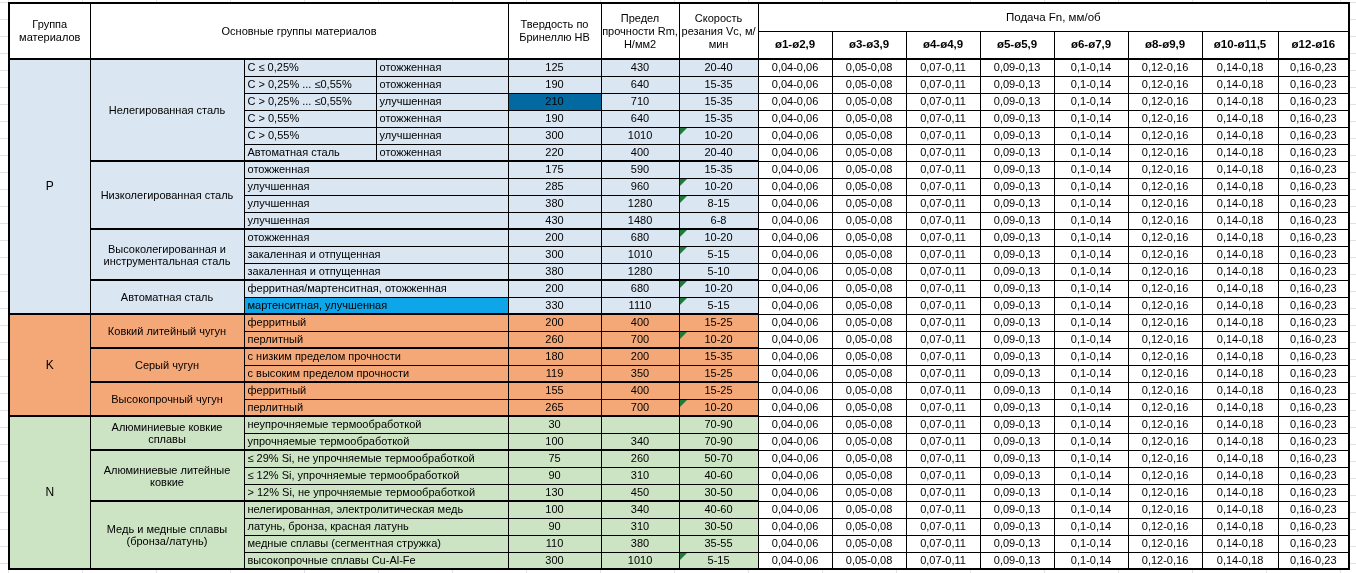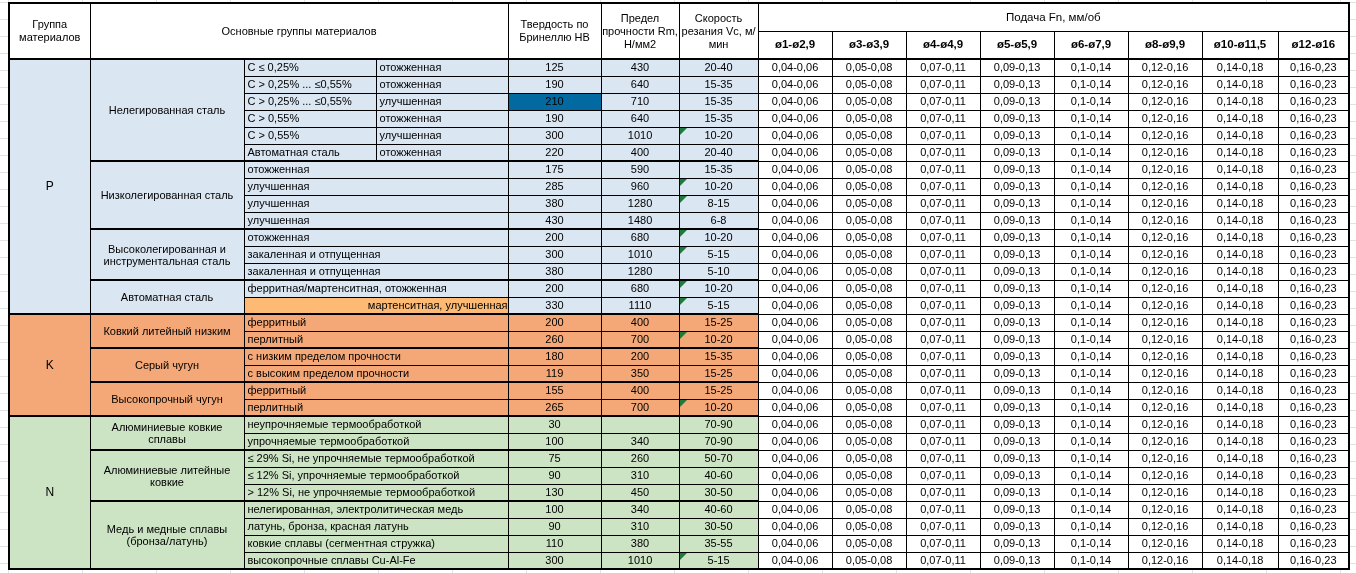--- a/index.html
+++ b/index.html
@@ -286,36 +286,36 @@
         <td class="num feed" style="background: rgb(255, 255, 255);">0,04-0,06</td>
         <td class="num feed" style="background: rgb(255, 255, 255);">0,05-0,08</td>
         <td class="num feed" style="background: rgb(255, 255, 255);">0,07-0,11</td>
         <td class="num feed" style="background: rgb(255, 255, 255);">0,09-0,13</td>
         <td class="num feed" style="background: rgb(255, 255, 255);">0,1-0,14</td>
         <td class="num feed" style="background: rgb(255, 255, 255);">0,12-0,16</td>
         <td class="num feed" style="background: rgb(255, 255, 255);">0,14-0,18</td>
         <td class="num feed" style="background: rgb(255, 255, 255);">0,16-0,23</td>
       </tr>
       <tr>
-        <td class="desc" colspan="2" style="background: #fdba74; text-align: right;">мартенситная, улучшенная</td>
+        <td class="desc" colspan="2" style="background: #0ea5e9;">мартенситная, улучшенная</td>
         <td class="num" style="background: rgb(218, 230, 242);">330</td>
         <td class="num" style="background: rgb(218, 230, 242);">1110</td>
         <td class="num vc" style="background: rgb(218, 230, 242);">5-15<span class="tri" style="border-top-color: rgb(30, 123, 60);"></span></td>
         <td class="num feed" style="background: rgb(255, 255, 255);">0,04-0,06</td>
         <td class="num feed" style="background: rgb(255, 255, 255);">0,05-0,08</td>
         <td class="num feed" style="background: rgb(255, 255, 255);">0,07-0,11</td>
         <td class="num feed" style="background: rgb(255, 255, 255);">0,09-0,13</td>
         <td class="num feed" style="background: rgb(255, 255, 255);">0,1-0,14</td>
         <td class="num feed" style="background: rgb(255, 255, 255);">0,12-0,16</td>
         <td class="num feed" style="background: rgb(255, 255, 255);">0,14-0,18</td>
         <td class="num feed" style="background: rgb(255, 255, 255);">0,16-0,23</td>
       </tr>
       <tr class="sub-start">
         <td class="letter" rowspan="6" style="background: rgb(245, 168, 119);">K</td>
-        <td class="subname" rowspan="2" style="background: rgb(245, 168, 119);">Ковкий литейный низким</td>
+        <td class="subname" rowspan="2" style="background: rgb(245, 168, 119);">Ковкий литейный чугун</td>
         <td class="desc" colspan="2" style="background: rgb(245, 168, 119);">ферритный</td>
         <td class="num" style="background: rgb(245, 168, 119);">200</td>
         <td class="num" style="background: rgb(245, 168, 119);">400</td>
         <td class="num vc" style="background: rgb(245, 168, 119);">15-25</td>
         <td class="num feed" style="background: rgb(255, 255, 255);">0,04-0,06</td>
         <td class="num feed" style="background: rgb(255, 255, 255);">0,05-0,08</td>
         <td class="num feed" style="background: rgb(255, 255, 255);">0,07-0,11</td>
         <td class="num feed" style="background: rgb(255, 255, 255);">0,09-0,13</td>
         <td class="num feed" style="background: rgb(255, 255, 255);">0,1-0,14</td>
         <td class="num feed" style="background: rgb(255, 255, 255);">0,12-0,16</td>
@@ -490,21 +490,21 @@
         <td class="num feed" style="background: rgb(255, 255, 255);">0,04-0,06</td>
         <td class="num feed" style="background: rgb(255, 255, 255);">0,05-0,08</td>
         <td class="num feed" style="background: rgb(255, 255, 255);">0,07-0,11</td>
         <td class="num feed" style="background: rgb(255, 255, 255);">0,09-0,13</td>
         <td class="num feed" style="background: rgb(255, 255, 255);">0,1-0,14</td>
         <td class="num feed" style="background: rgb(255, 255, 255);">0,12-0,16</td>
         <td class="num feed" style="background: rgb(255, 255, 255);">0,14-0,18</td>
         <td class="num feed" style="background: rgb(255, 255, 255);">0,16-0,23</td>
       </tr>
       <tr>
-        <td class="desc" colspan="2" style="background: rgb(204, 227, 196);">ковкие сплавы (сегментная стружка)</td>
+        <td class="desc" colspan="2" style="background: rgb(204, 227, 196);">медные сплавы (сегментная стружка)</td>
         <td class="num" style="background: rgb(204, 227, 196);">110</td>
         <td class="num" style="background: rgb(204, 227, 196);">380</td>
         <td class="num vc" style="background: rgb(204, 227, 196);">35-55</td>
         <td class="num feed" style="background: rgb(255, 255, 255);">0,04-0,06</td>
         <td class="num feed" style="background: rgb(255, 255, 255);">0,05-0,08</td>
         <td class="num feed" style="background: rgb(255, 255, 255);">0,07-0,11</td>
         <td class="num feed" style="background: rgb(255, 255, 255);">0,09-0,13</td>
         <td class="num feed" style="background: rgb(255, 255, 255);">0,1-0,14</td>
         <td class="num feed" style="background: rgb(255, 255, 255);">0,12-0,16</td>
         <td class="num feed" style="background: rgb(255, 255, 255);">0,14-0,18</td>

